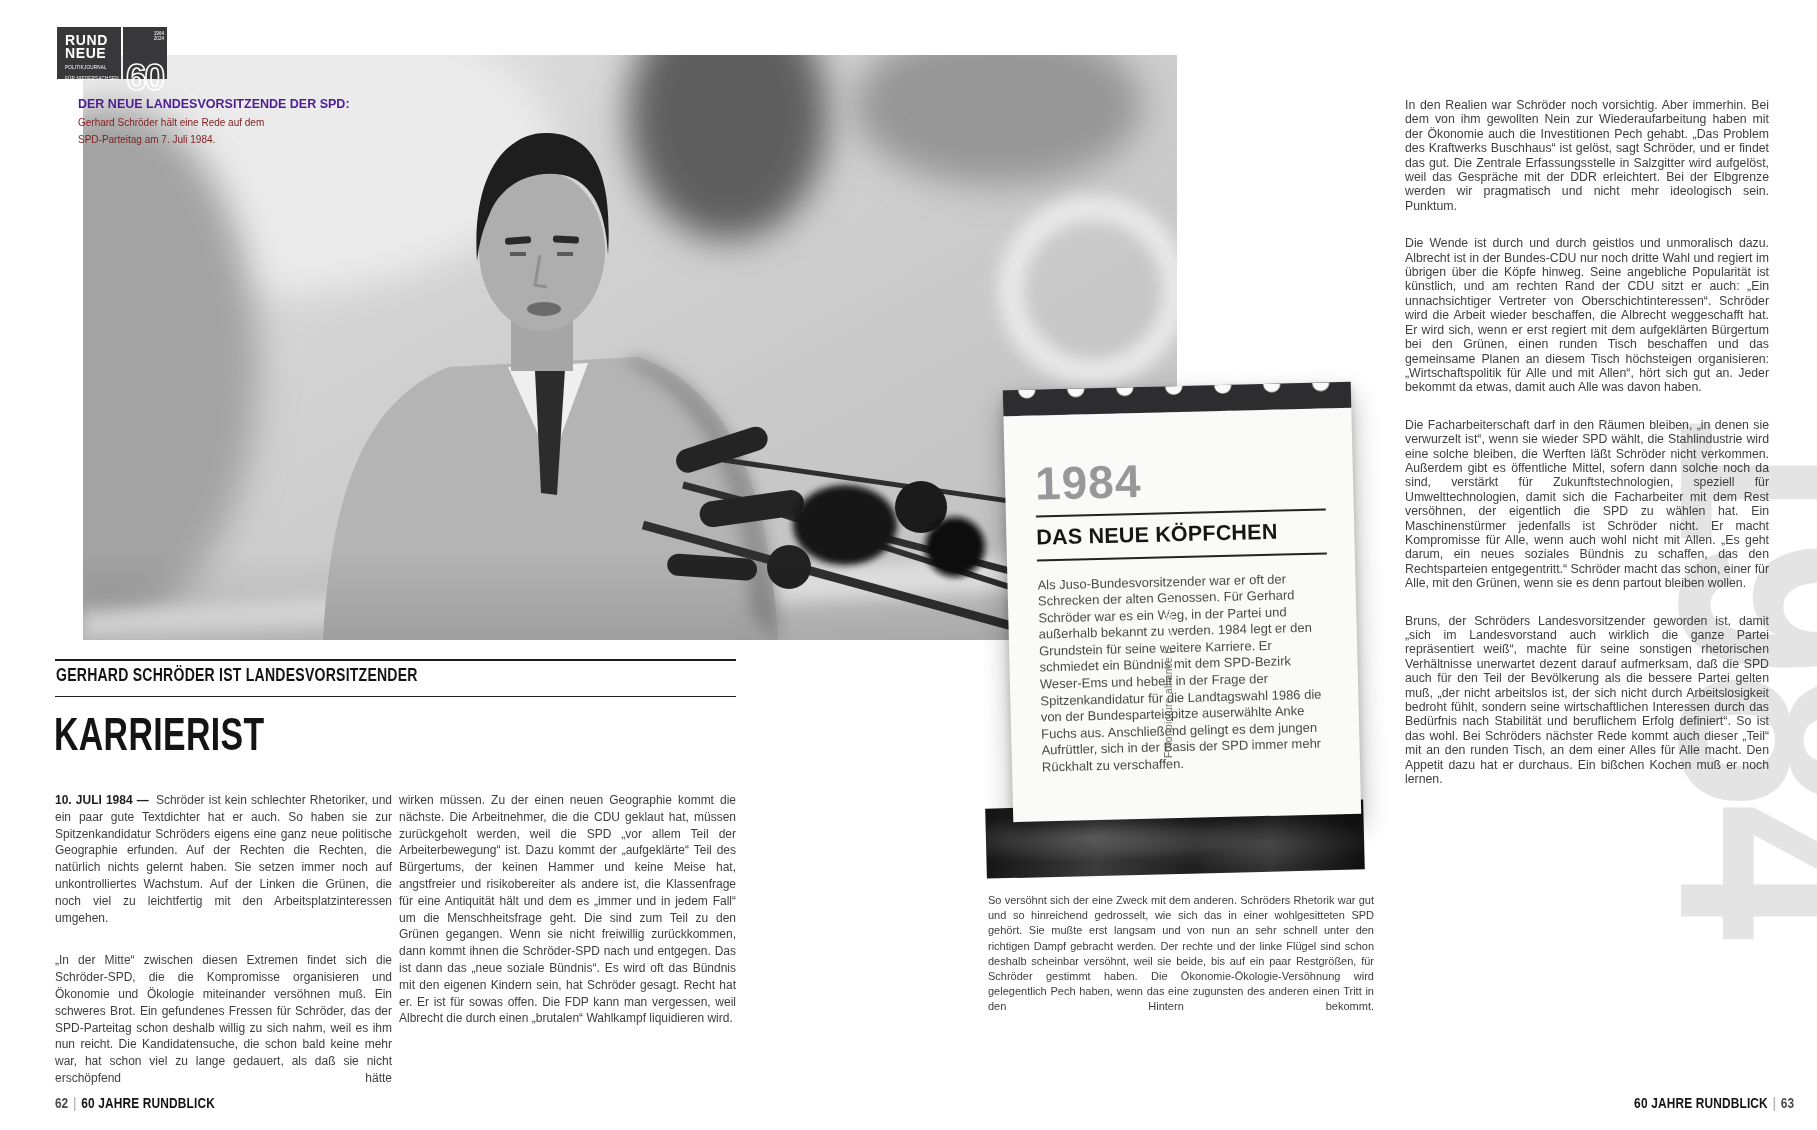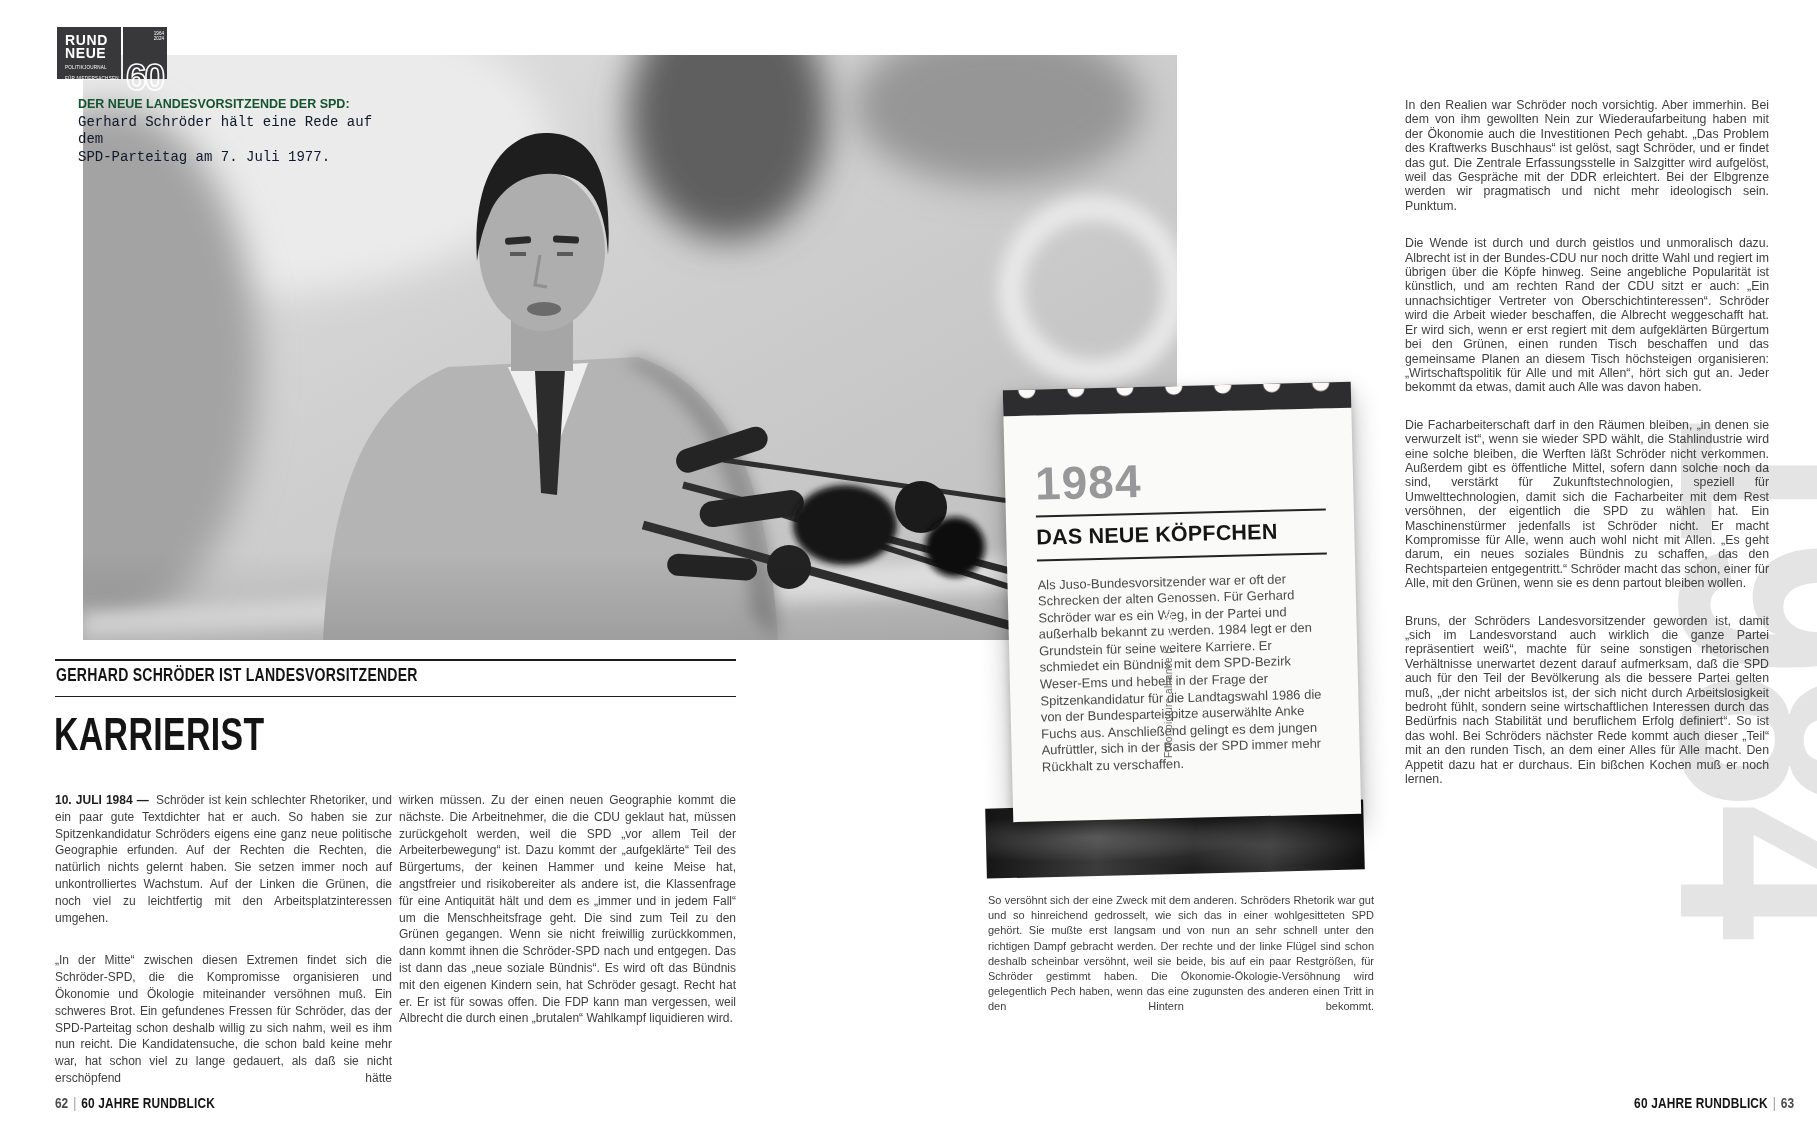--- a/index.html
+++ b/index.html
@@ -15,22 +15,22 @@
   .logo-left { background:#38383a; color:#fff; width:64px; height:52px; padding:7px 0 0 8px; box-sizing:border-box; }
   .logo-name { font-size:14px; font-weight:800; line-height:12.5px; letter-spacing:0.6px; }
   .logo-tag { font-size:4.6px; line-height:5.4px; margin-top:6px; letter-spacing:0.2px; }
   .logo-right { background:#38383a; width:44px; height:52px; position:relative; }
   .logo-60 { position:absolute; left:3px; top:5px; font-size:37px; font-weight:700; letter-spacing:-2px;
              color:transparent;margin-top:25px; -webkit-text-stroke:1.6px #fff; }
   .logo-years { position:absolute; right:3px; top:4px; font-size:4.6px; line-height:5.2px; color:#fff; text-align:right; }
 
   
   .caption { position:absolute; left:78px; top:96px; width:320px; z-index:5; }
-  .caption .t { font-size:12.5px; font-weight:700; color:#14532d; line-height:17.5px; }
-  .caption .l { font-size:14px; color:#0f172a; line-height:17.5px;font-family:Liberation Mono, monospace; }
+  .caption .t { font-size:12.5px; font-weight:700; color:#4c1d95; line-height:17.5px; }
+  .caption .l { font-size:10px; color:#7f1d1d; line-height:17.5px; }
 
   
   .rule-a { position:absolute; left:55px; top:659px; width:681px; height:2px; background:#1d1d1d; z-index:2; }
   .rule-b { position:absolute; left:55px; top:696px; width:681px; height:1px; background:#1d1d1d; z-index:2; }
   .kicker { position:absolute; left:56px; top:665px; font-size:18px; font-weight:800; color:#141414;
             transform:scaleX(0.78); transform-origin:left; letter-spacing:0.3px; white-space:nowrap; z-index:2; }
   .headline { position:absolute; left:54px; top:706px; font-size:47px; font-weight:800; color:#141414;
               transform:scaleX(0.72); transform-origin:left; letter-spacing:0.5px; white-space:nowrap; z-index:2; }
 
   
@@ -169,21 +169,21 @@
       <div class="logo-years">
         <div>1964</div>
         <div>2024</div>
       </div>
     </div>
   </div>
 
   <div class="caption">
     <div class="t">DER NEUE LANDESVORSITZENDE DER SPD:</div>
     <div class="l">Gerhard Schröder hält eine Rede auf dem</div>
-    <div class="l">SPD-Parteitag am 7. Juli 1977.</div>
+    <div class="l">SPD-Parteitag am 7. Juli 1984.</div>
   </div>
 
   <div class="credit">
     <span class="credit-agency">Foto: picture alliance | </span><span class="credit-name">Sven Simon</span>
   </div>
 
   <div class="rule-a"></div>
   <div class="kicker">GERHARD SCHRÖDER IST LANDESVORSITZENDER</div>
   <div class="rule-b"></div>
   <div class="headline">KARRIERIST</div>

